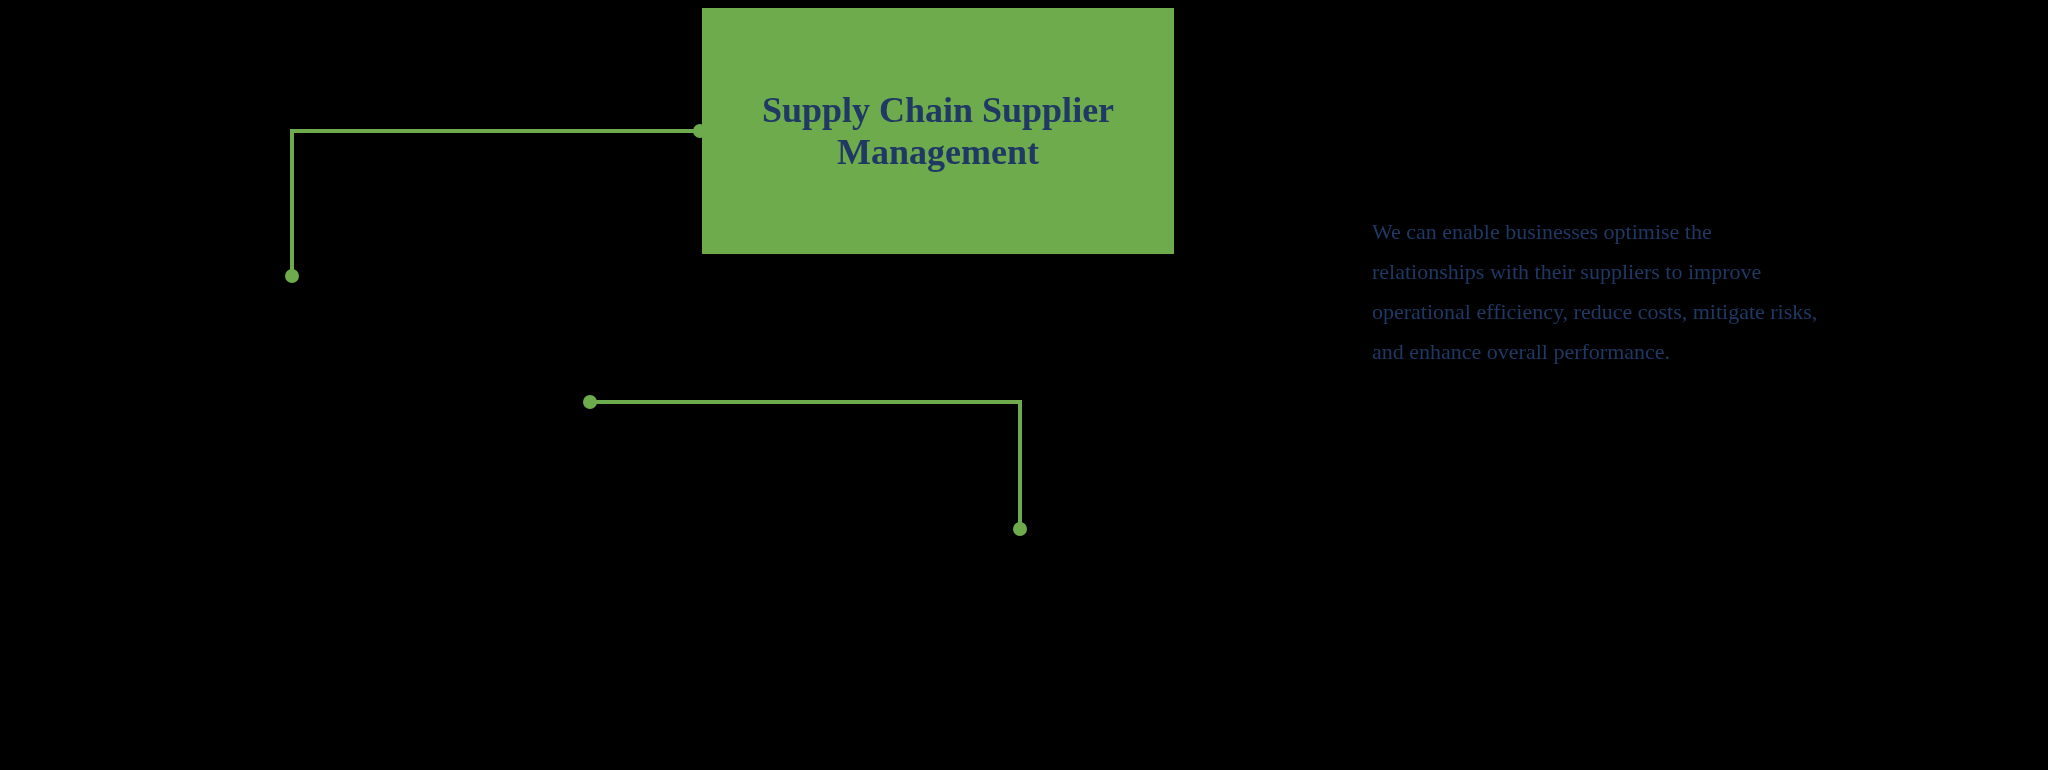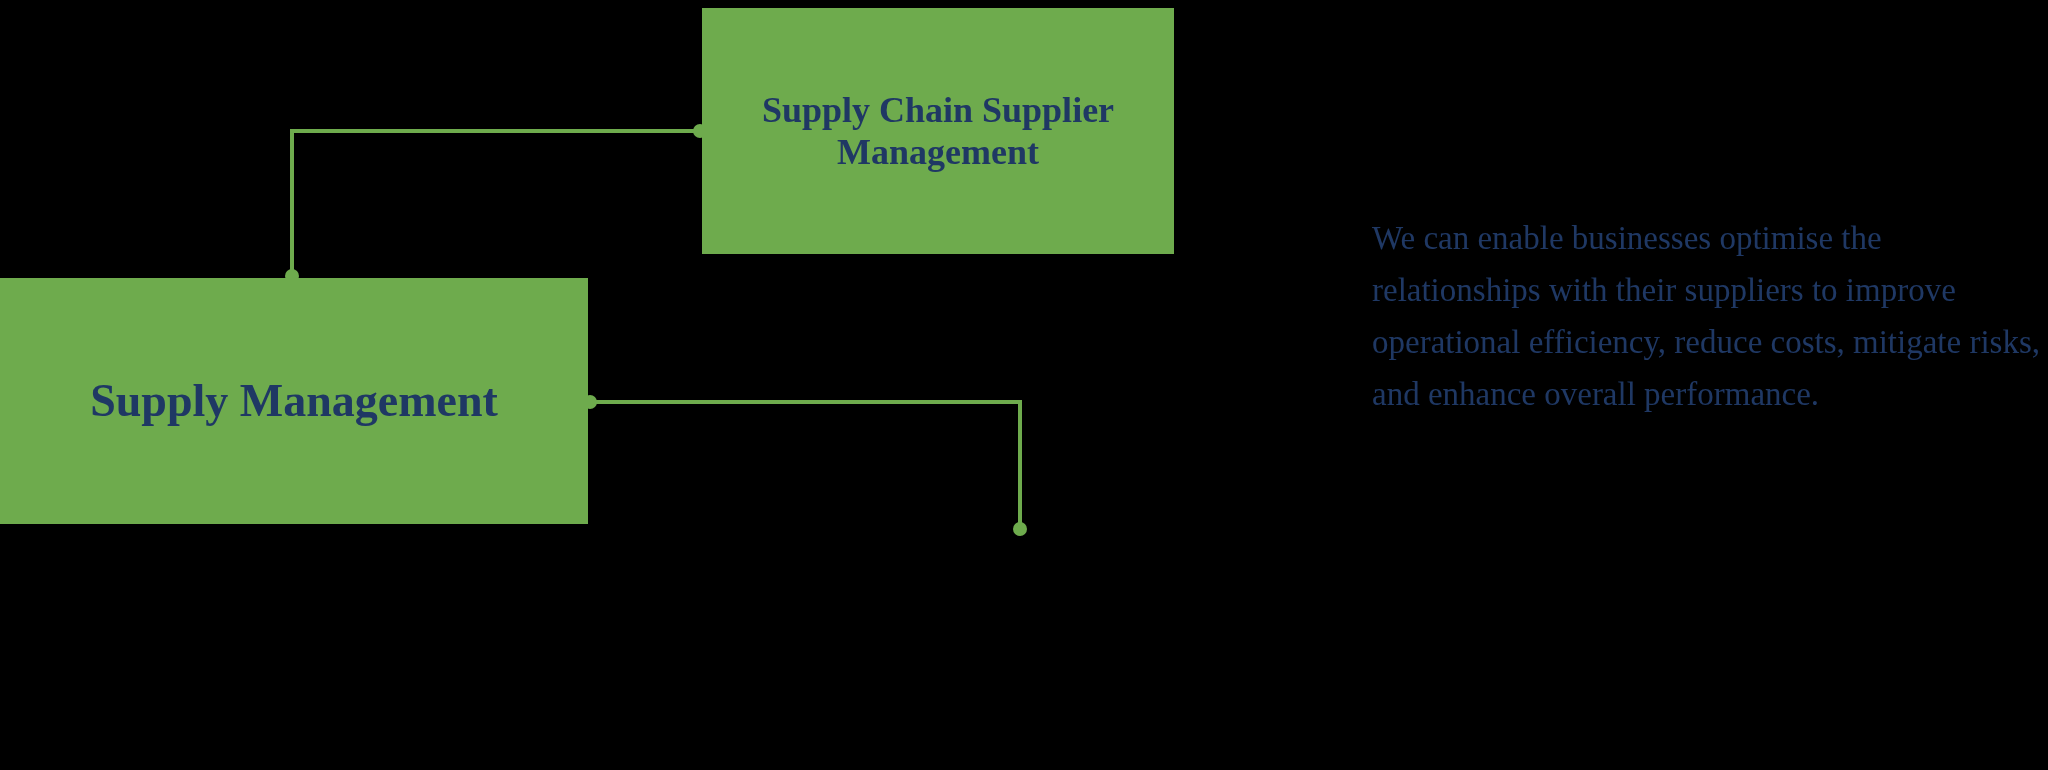--- a/index.html
+++ b/index.html
@@ -31,21 +31,21 @@
   }
   #node-supply-chain-supplier-management{left:702px;top:0;width:472px;height:246px;}
   #node-supply-chain-supplier-management .label{font-size:36px;line-height:42px;}
   #node-supply-management{left:0;top:270px;width:588px;height:246px;}
   #node-supply-management .label{font-size:46px;line-height:52px;}
   #node-warehouse-relocation{left:726px;top:523px;width:594px;height:242px;}
   #node-warehouse-relocation .label{font-size:36px;line-height:46px;}
   .description{
     position:absolute;left:1372px;
     color:var(--text-navy);
-    font-size:33px;line-height:52px;
+    font-size:22px;line-height:40px;
     white-space:pre;
   }
   #description-supplier-management{top:204px;}
   #description-warehouse-relocation{top:466px;}
 </style>
 </head>
 <body>
 
 <div id="canvas">
 
@@ -56,23 +56,20 @@
     <polyline points="588,394 1020,394 1020,521"></polyline>
     <circle cx="590" cy="394" r="7"></circle>
     <circle cx="1020" cy="521" r="7"></circle>
   </svg>
 
   <div class="node" id="node-supply-chain-supplier-management">
     <span class="label">Supply Chain Supplier
 Management</span>
   </div>
 
-  <div class="node" id="node-supply-management">
-    <span class="label">Supply Management</span>
-  </div>
 
 
   <p class="description" id="description-supplier-management">We can enable businesses optimise the
 relationships with their suppliers to improve
 operational efficiency, reduce costs, mitigate risks,
 and enhance overall performance.</p>
 
 
 </div>
 

